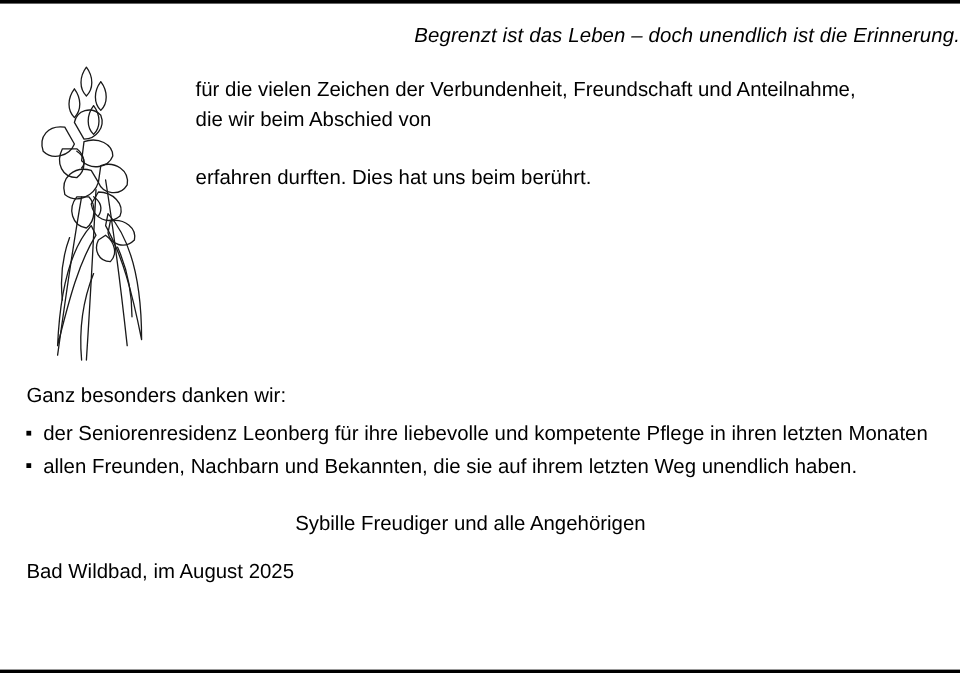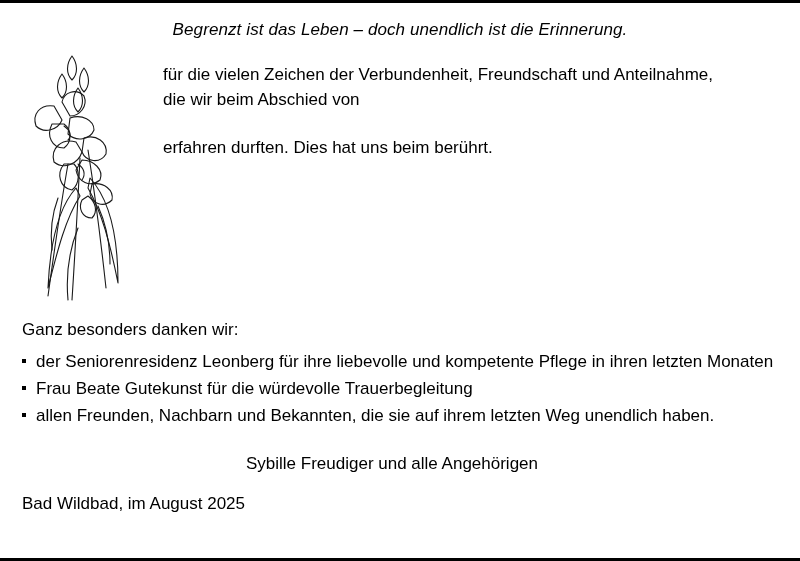--- a/index.html
+++ b/index.html
@@ -32,21 +32,21 @@
     bottom: 0;
     width: 800px;
     height: 3px;
     background: #000000;
   }
   .motto {
     position: absolute;
     left: 0;
     top: 20px;
     width: 800px;
-    text-align: center;
+    text-align: right;
     font-style: italic;
     font-size: 17px;
     letter-spacing: 0.1px;
   }
   .flower {
     position: absolute;
     left: 18px;
     top: 38px;
     width: 130px;
     height: 270px;
@@ -182,21 +182,20 @@
     <div class="thanks-line">die wir beim Abschied von</div>
 
 
     <div class="after-dates">erfahren durften. Dies hat uns beim berührt.</div>
   </div>
 
   <div class="lower">
     <div class="special-intro">Ganz besonders danken wir:</div>
     <ul class="bullets">
       <li><span class="dot"></span><span>der Seniorenresidenz Leonberg für ihre liebevolle und kompetente Pflege in ihren letzten Monaten</span></li>
-      <li><span class="dot"></span><span>Frau Beate Gutekunst für die würdevolle Trauerbegleitung</span></li>
       <li><span class="dot"></span><span>allen Freunden, Nachbarn und Bekannten, die sie auf ihrem letzten Weg unendlich haben.</span></li>
     </ul>
 
     <div class="signature">Sybille Freudiger und alle Angehörigen</div>
     <div class="place-date">Bad Wildbad, im August 2025</div>
   </div>
 
   <div class="border-bottom"></div>
 </div>
 

